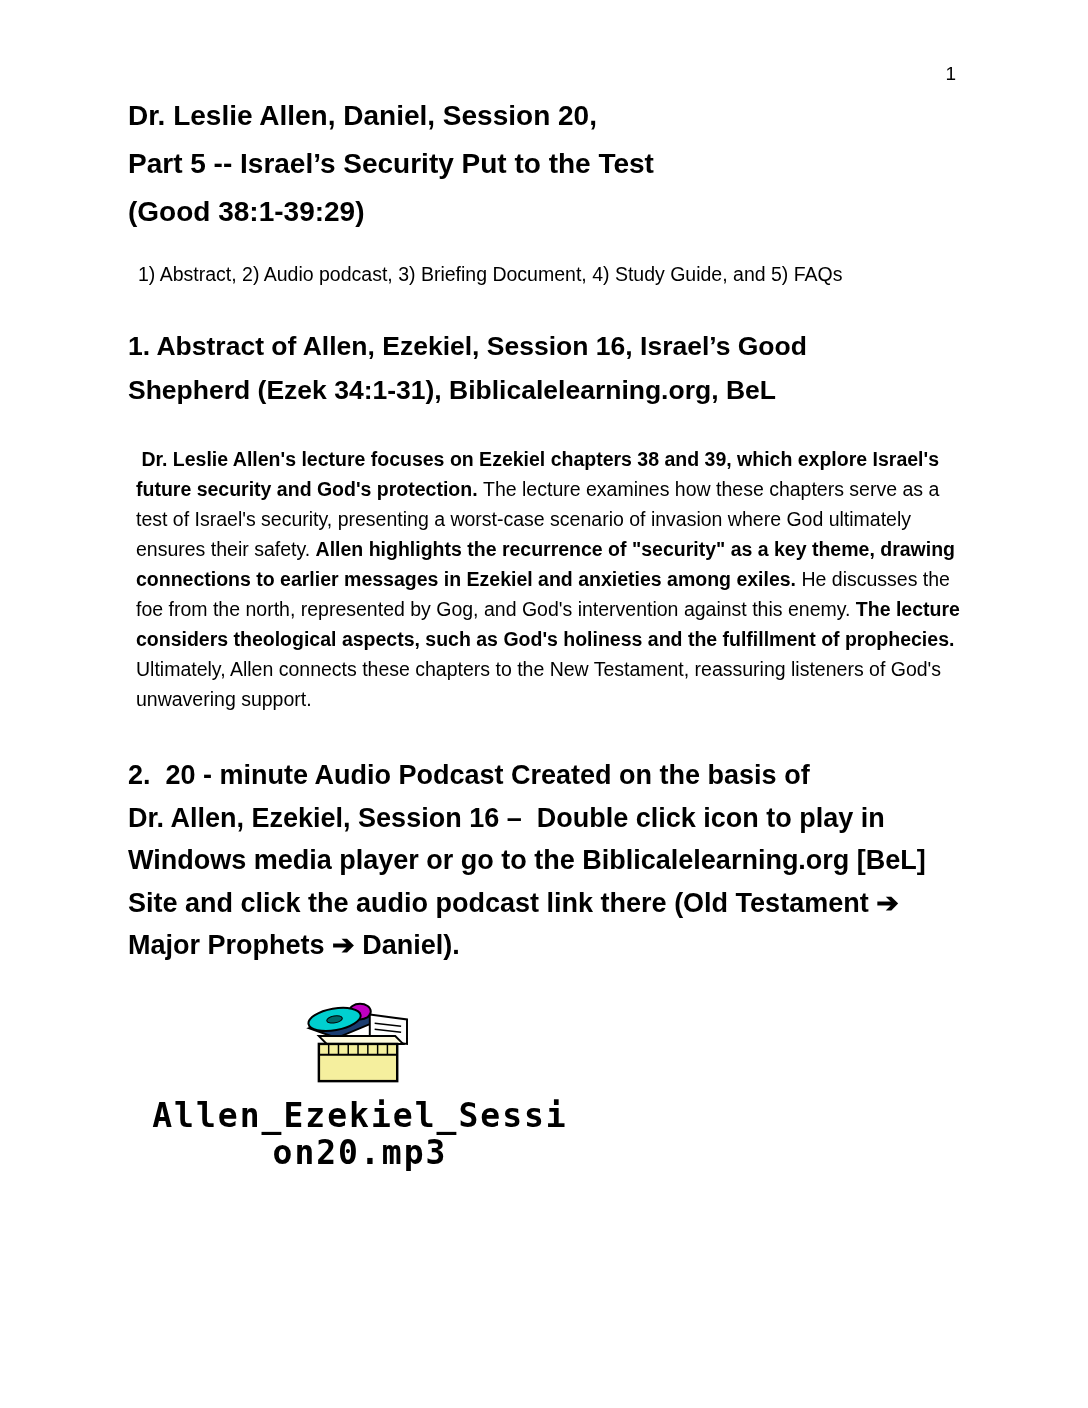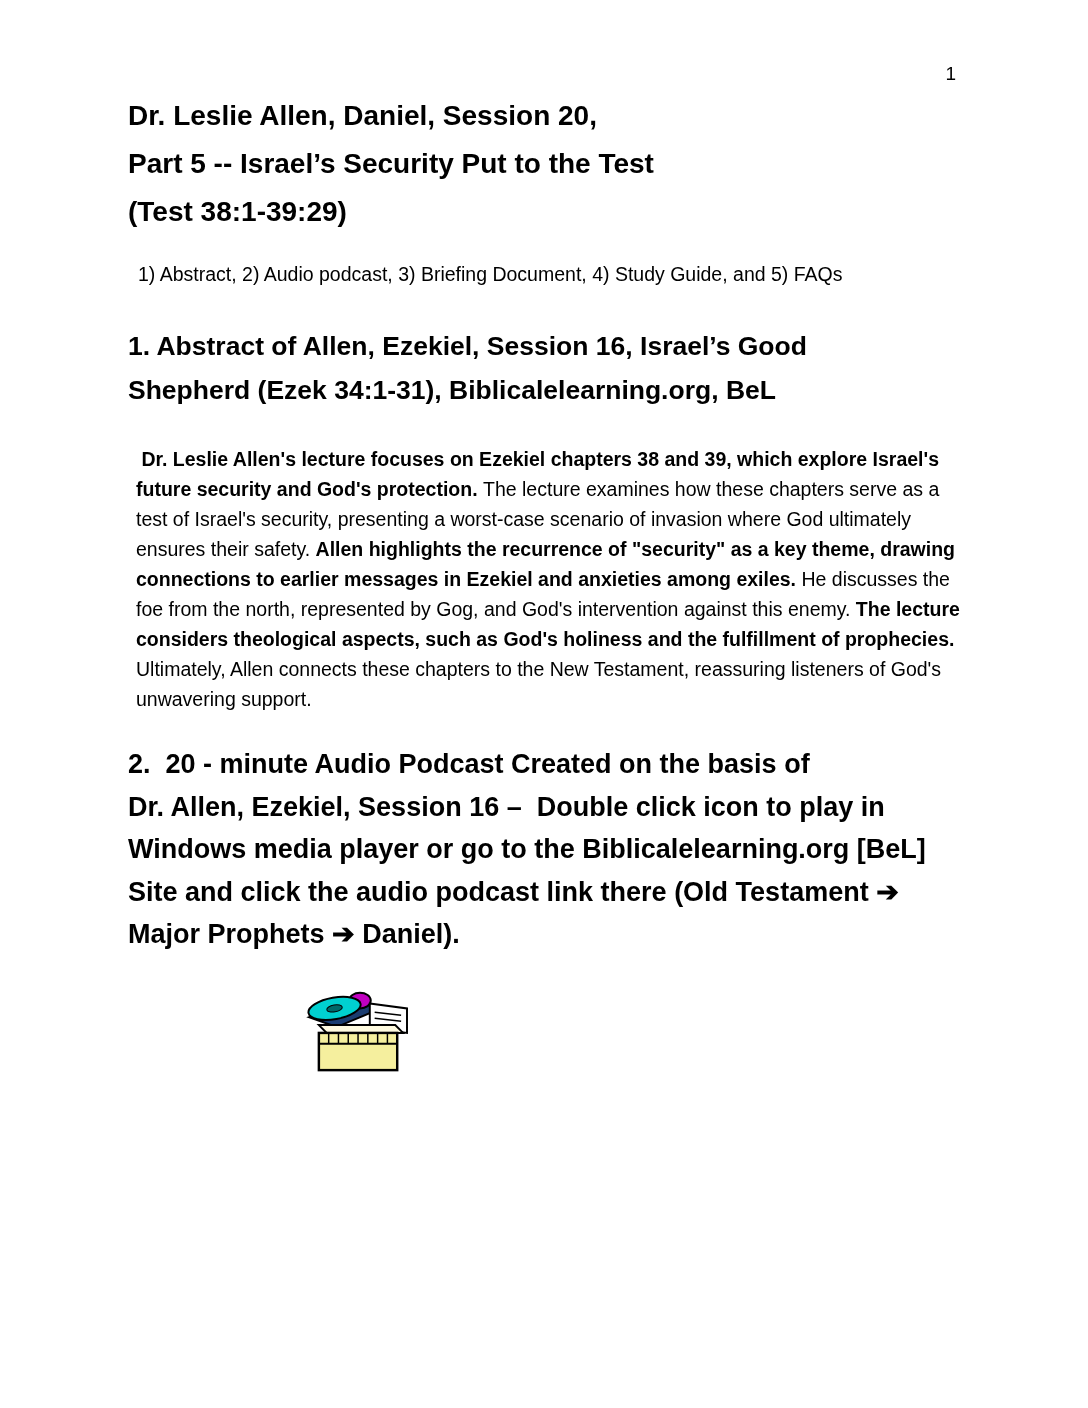--- a/index.html
+++ b/index.html
@@ -49,21 +49,21 @@
   }
   .abstract-paragraph {
     margin-top: 32px;
     font-size: 19.5px;
     line-height: 30px;
     white-space: pre-wrap;
     margin-left: 8px;
   }
   .abstract-paragraph .b { font-weight: bold; }
   .sec2-heading {
-    margin-top: 29px;
+    margin-top: 40px;
     font-size: 27px;
     line-height: 42.5px;
   }
   .sec2-heading .arrow { font-weight: bold; }
   .audio-block {
     margin-top: 26px;
     margin-left: 16px;
     width: 432px;
     text-align: center;
   }
@@ -81,21 +81,21 @@
 </head>
 <body>
 
 <div class="page">
 
   <div class="page-number">1</div>
 
   <div class="title-block">
     <div>Dr. Leslie Allen, Daniel, Session 20,</div>
     <div>Part 5 -- Israel’s Security Put to the Test</div>
-    <div>(Test 38:1-39:29)</div>
+    <div>(Good 38:1-39:29)</div>
   </div>
 
   <p class="resources-line">1) Abstract, 2) Audio podcast, 3) Briefing Document, 4) Study Guide, and 5) FAQs</p>
 
   <h2 class="sec-heading sec1-heading">1. Abstract of Allen, Ezekiel, Session 16, Israel’s Good
 Shepherd (Ezek 34:1-31), Biblicalelearning.org, BeL</h2>
 
   <p class="abstract-paragraph"><span class="b"> Dr. Leslie Allen's lecture focuses on Ezekiel chapters 38 and 39, which explore Israel's future security and God's protection. </span><span>The lecture examines how these chapters serve as a test of Israel's security, presenting a worst-case scenario of invasion where God ultimately ensures their safety. </span><span class="b">Allen highlights the recurrence of "security" as a key theme, drawing connections to earlier messages in Ezekiel and anxieties among exiles. </span><span>He discusses the foe from the north, represented by Gog, and God's intervention against this enemy. </span><span class="b">The lecture considers theological aspects, such as God's holiness and the fulfillment of prophecies. </span><span>Ultimately, Allen connects these chapters to the New Testament, reassuring listeners of God's unwavering support.</span></p>
 
   <h2 class="sec-heading sec2-heading"><span>2.  20 - minute Audio Podcast Created on the basis of
@@ -129,15 +129,17 @@
         <line x1="22" y1="63" x2="102" y2="63" stroke="#000" stroke-width="2"></line>
         <line x1="32" y1="52" x2="32" y2="63" stroke="#000" stroke-width="1.5"></line>
         <line x1="42" y1="52" x2="42" y2="63" stroke="#000" stroke-width="1.5"></line>
         <line x1="52" y1="52" x2="52" y2="63" stroke="#000" stroke-width="1.5"></line>
         <line x1="62" y1="52" x2="62" y2="63" stroke="#000" stroke-width="1.5"></line>
         <line x1="72" y1="52" x2="72" y2="63" stroke="#000" stroke-width="1.5"></line>
         <line x1="82" y1="52" x2="82" y2="63" stroke="#000" stroke-width="1.5"></line>
         <line x1="92" y1="52" x2="92" y2="63" stroke="#000" stroke-width="1.5"></line>
       </svg>
     </span>
+    <div class="audio-label">Allen_Ezekiel_Sessi
+on20.mp3</div>
   </div>
 
 </div>
 
 </body></html>

